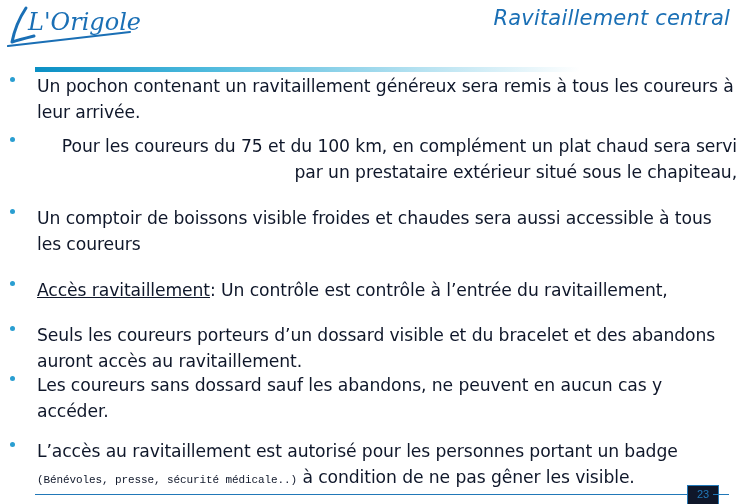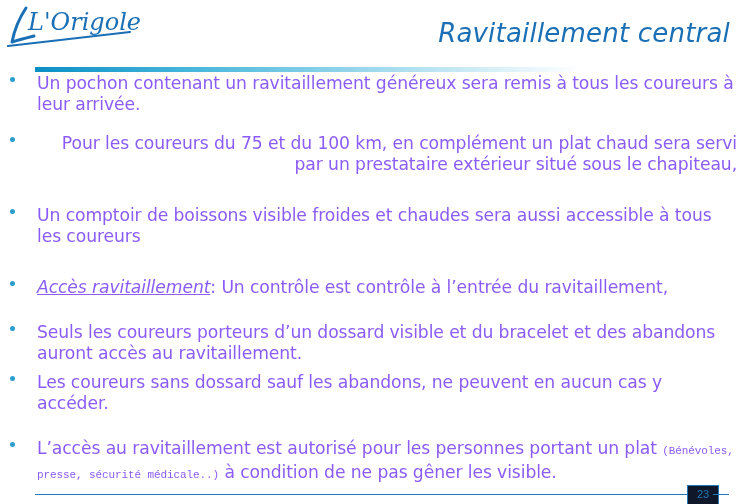--- a/index.html
+++ b/index.html
@@ -1,23 +1,23 @@
 <!DOCTYPE html>
 <html><head>
 <meta charset="utf-8">
 <style>
   html, body { margin:0; padding:0; background:#fff; }
   body { width:744px; height:504px; position:relative; overflow:hidden; font-family:"DejaVu Sans", sans-serif; }
   .logo { position:absolute; left:4px; top:2px; width:150px; height:46px; }
-  .title { position:absolute; right:14px; top:18px; font-family:"DejaVu Sans", sans-serif; font-style:italic; font-size:26px; color:#1a6fb5; letter-spacing:0.2px; white-space:nowrap; }
+  .title { position:absolute; right:14px; top:6px; font-family:"DejaVu Sans", sans-serif; font-style:italic; font-size:21px; color:#1a6fb5; letter-spacing:0.2px; white-space:nowrap; }
   .grad-bar { position:absolute; left:35px; top:67px; width:545px; height:5px; background:linear-gradient(to right,#0a8fc4 0%, #4ab8dc 30%, #a7dcee 65%, #ffffff 100%); }
   .bullets { position:absolute; left:0; top:0; width:744px; }
-  .item { position:absolute; left:37px; width:700px; font-size:17.2px; line-height:21px; color:#8b5cf6; letter-spacing:-0.1px; }
+  .item { position:absolute; left:37px; width:700px; font-size:17.2px; line-height:26px; color:#0f172a; letter-spacing:-0.1px; }
   .bullet { position:absolute; left:-27px; top:4px; width:5px; height:5px; border-radius:50%; background:#2a9ed1; }
-  .u { text-decoration:underline;font-style:italic; }
+  .u { text-decoration:underline; }
   .small { font-size:11px; font-family:Liberation Mono, monospace; }
   .footer-line { position:absolute; left:35px; top:494px; width:653px; height:1px; background:#2178b8; }
   .footer-line2 { position:absolute; left:713px; top:494px; width:16px; height:1px; background:#2178b8; }
   .page-box { position:absolute; left:687px; top:485px; width:32px; height:19px; border:1px solid #2178b8; border-bottom:none; box-sizing:border-box; font-size:11px; color:#2178b8; text-align:center; line-height:17px; background:#0f172a; font-family:"Liberation Sans", sans-serif; }
 </style>
 </head>
 <body>
 
 <svg class="logo" viewBox="0 0 150 46">
   <path d="M22 6 C14 18, 10 30, 8 40 M8 40 C14 38, 22 36, 30 34" stroke="#1a6fb5" stroke-width="3" fill="none" stroke-linecap="round"></path>
@@ -48,19 +48,19 @@
   <div class="item" style="top:322px;">
     <span class="bullet"></span>
     <span>Seuls les coureurs porteurs d’un dossard visible et du bracelet et des abandons auront accès au ravitaillement.</span>
   </div>
   <div class="item" style="top:372px;">
     <span class="bullet"></span>
     <span>Les coureurs sans dossard sauf les abandons, ne peuvent en aucun cas y accéder.</span>
   </div>
   <div class="item" style="top:438px;">
     <span class="bullet"></span>
-    <span>L’accès au ravitaillement est autorisé pour les personnes portant un plat </span><span class="small">(Bénévoles, presse, sécurité médicale..)</span><span> à condition de ne pas gêner les visible.</span>
+    <span>L’accès au ravitaillement est autorisé pour les personnes portant un badge </span><span class="small">(Bénévoles, presse, sécurité médicale..)</span><span> à condition de ne pas gêner les visible.</span>
   </div>
 </div>
 
 <div class="footer-line"></div>
 <div class="page-box">23</div>
 <div class="footer-line2"></div>
 
 </body></html>

